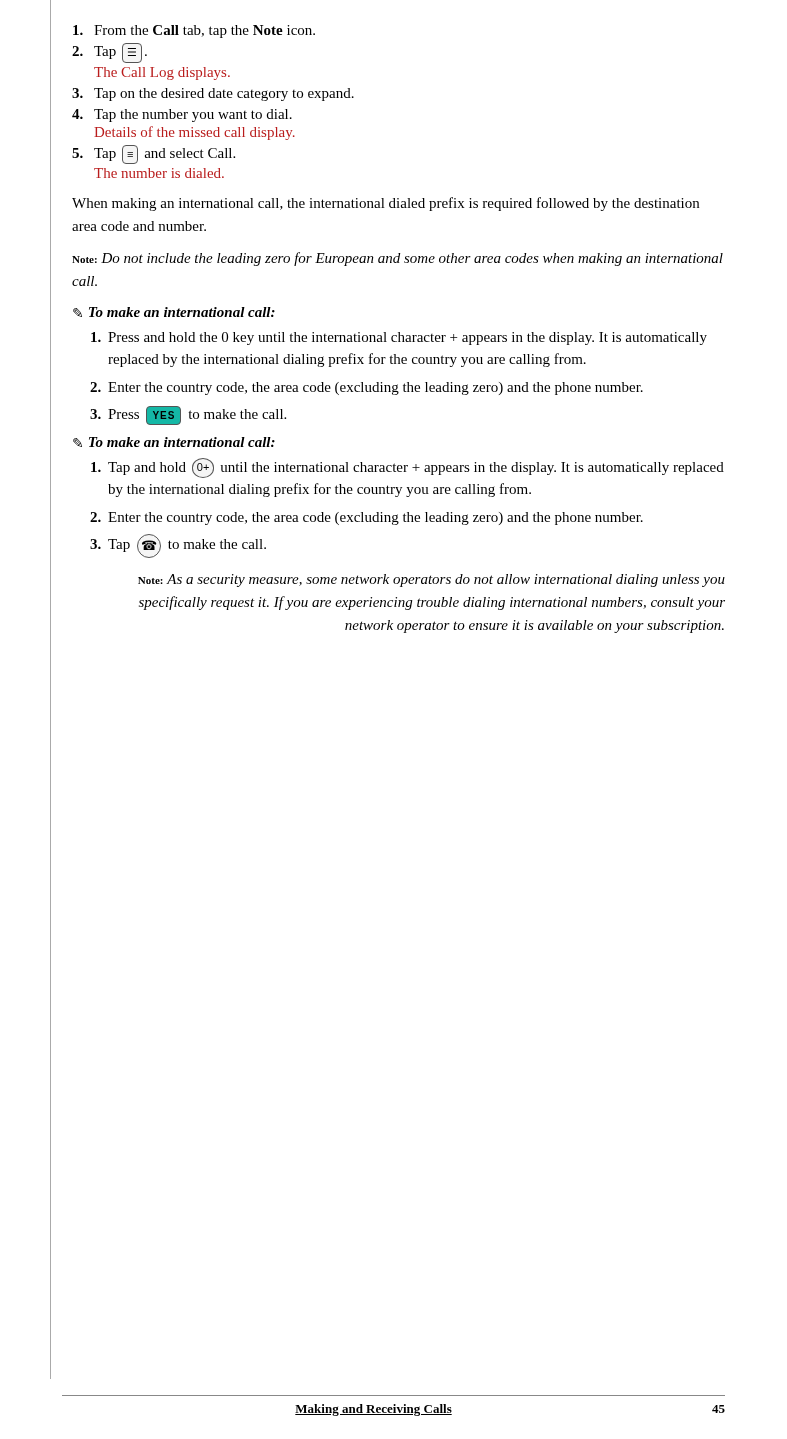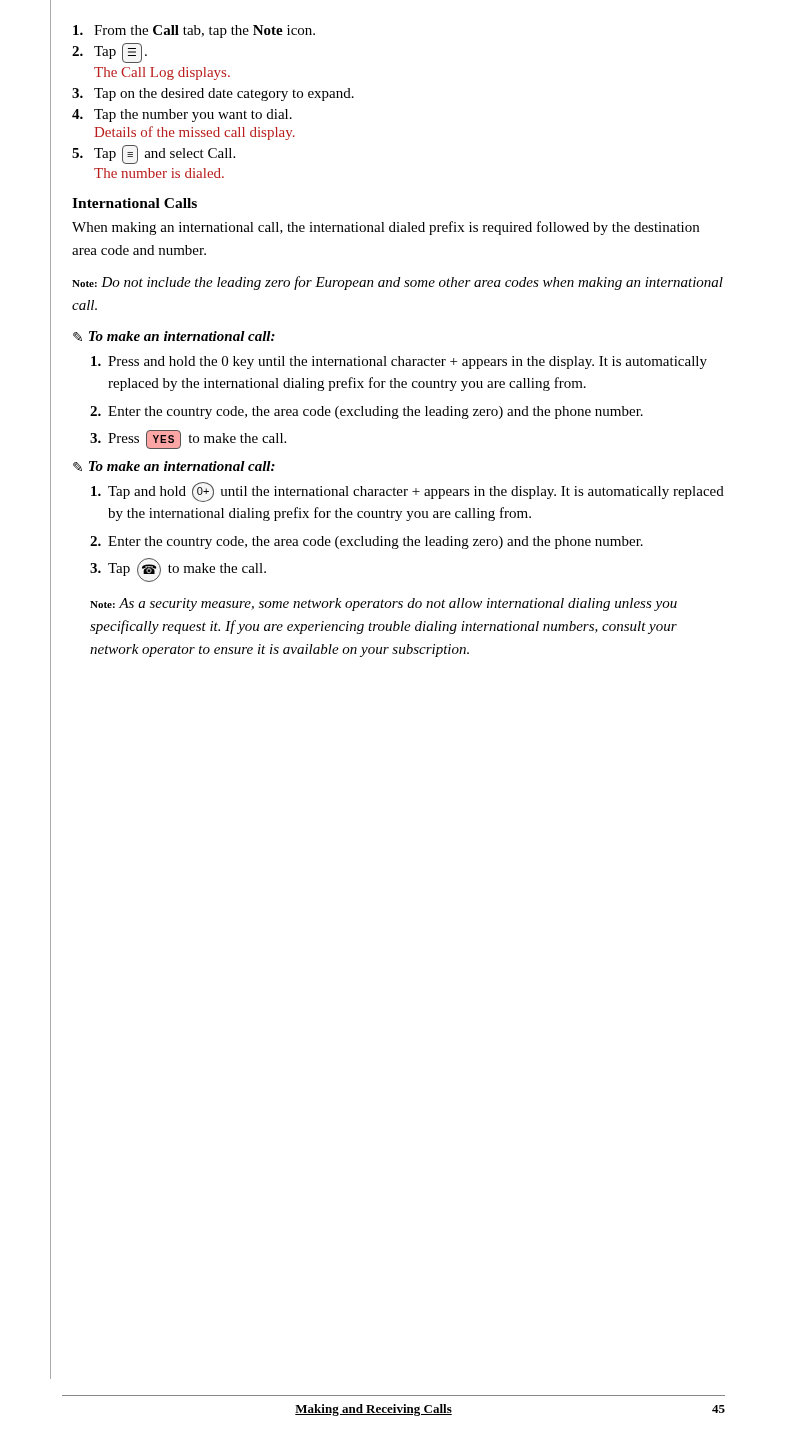--- a/index.html
+++ b/index.html
@@ -120,21 +120,21 @@
     }
     .yes-icon {
       display: inline-block;
       border: 1px solid #555;
       border-radius: 4px;
       padding: 1px 5px;
       font-size: 10px;
       font-family: Arial, sans-serif;
       vertical-align: middle;
       margin: 0 3px;
-      background: #fca5a5;
+      background: #14b8a6;
       font-weight: bold;
       letter-spacing: 1px;
     }
     .call-icon {
       display: inline-block;
       border: 1.5px solid #555;
       border-radius: 50%;
       width: 24px;
       height: 24px;
       vertical-align: middle;
@@ -221,21 +221,20 @@
       <li>
         <span class="li-num"><b>5.</b></span>
         <span class="li-content">
           Tap <span class="inline-icon">≡</span> and select  Call.
           <span class="sub-line">The number is dialed.</span>
         </span>
       </li>
 
     </ol>
 
-    <div class="section-heading">International Calls</div>
     <div class="section-body">When making an international call, the international dialed prefix is required followed by the destination area code and number.</div>
 
     <div class="note-block">
       <span class="note-label">Note:</span>
       <span class="note-italic">  <span>Do not include the leading zero for European and some other area codes when making an international call.</span></span>
     </div>
 
     <div class="procedure-heading">
       <span class="procedure-icon">✎</span>
       <span class="procedure-title">To make an international call:</span>
@@ -289,21 +288,21 @@
 
       <li>
         <span class="step-num"><b>3.</b></span>
         <span class="step-content">
           Tap <span class="call-icon">☎</span> to make the call.
         </span>
       </li>
 
     </ol>
 
-    <div class="note-block" style="margin-left: 18px;">
+    <div class="note-block" style="margin-left: 18px; text-align: right;">
       <span class="note-label">Note:</span>
       <span class="note-italic">  <span>As a security measure, some network operators do not allow international dialing unless you specifically request it. If you are experiencing trouble dialing international numbers, consult your network operator to ensure it is available on your subscription.</span></span>
     </div>
 
   </div>
 
   <div class="footer">
     <span class="footer-left">Making and Receiving Calls</span>
     <span class="footer-right">45</span>
   </div>

